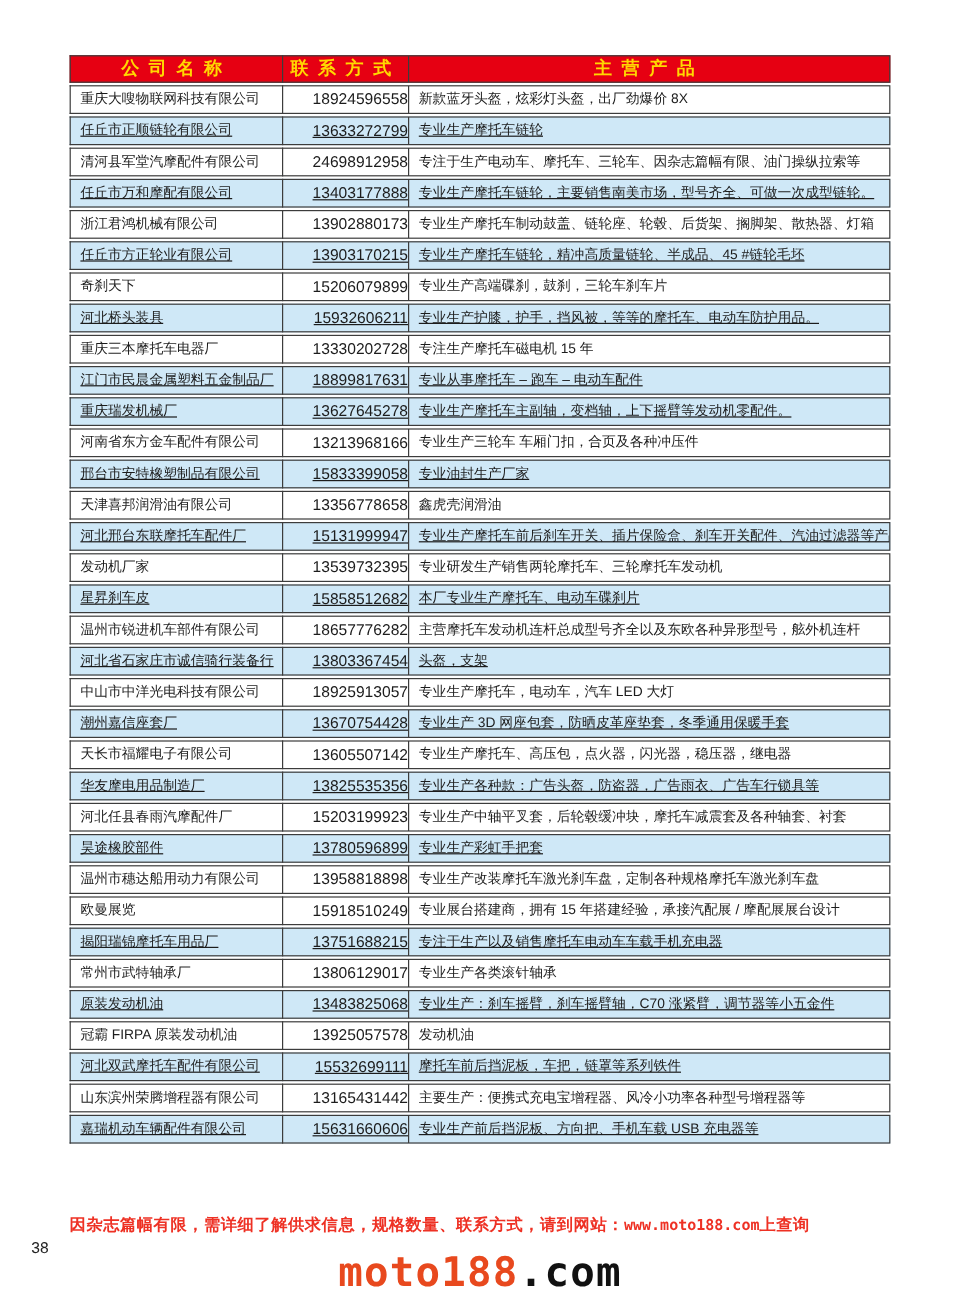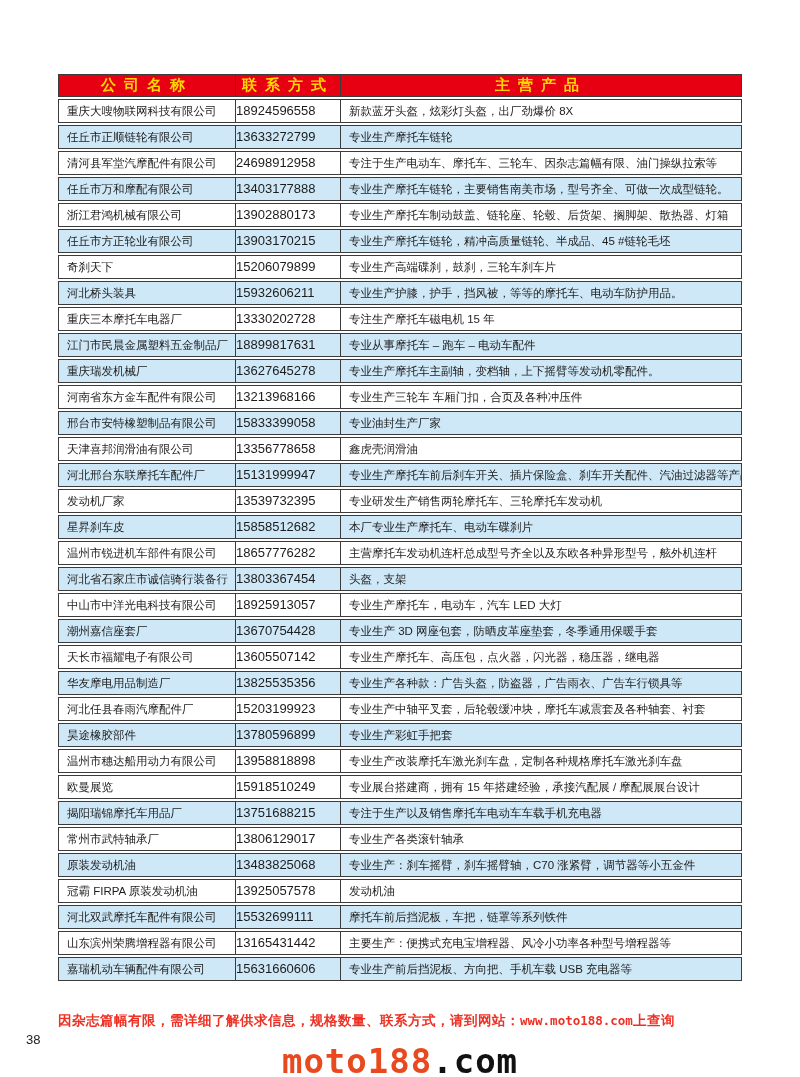--- a/index.html
+++ b/index.html
@@ -10,42 +10,42 @@
     --logo-orange:#e8491e;
     --border-col:#3c3c3c;
   }
   *{box-sizing:border-box;}
   html,body{margin:0;padding:0;}
   body{
     width:800px;height:1077px;background:#ffffff;position:relative;
     font-family:"Liberation Sans",sans-serif;color:#222;
   }
   .table-wrap{position:absolute;top:44px;left:58px;width:684px;}
-  table{border-collapse:separate;border-spacing:0 2px;table-layout:fixed;width:684px;margin-top:28px;}
+  table{border-collapse:separate;border-spacing:0 2px;table-layout:fixed;width:684px;}
   col.c1{width:177px;} col.c2{width:105px;} col.c3{width:402px;}
   th{
     background:var(--header-bg);color:var(--header-text);
     font-weight:bold;font-size:15px;letter-spacing:8px;
     height:23px;text-align:center;padding:0;
     border-top:1px solid var(--border-col);
     border-bottom:1px solid var(--border-col);
     border-left:1px solid var(--border-col);
   }
   th:last-child{border-right:1px solid var(--border-col);}
   td{
     height:22px;padding:0 8px;background:#ffffff;
     font-size:11.5px;line-height:22px;color:#1c1c1c;
     white-space:nowrap;overflow:hidden;
     border-top:1px solid var(--border-col);
     border-bottom:1px solid var(--border-col);
     border-left:1px solid var(--border-col);
   }
   td:last-child{border-right:1px solid var(--border-col);}
-  td.col-phone{text-align:left;font-size:13px;padding:0 0;}
-  tr.alt td{background:var(--row-alt-bg);}
+  td.col-phone{text-align:right;font-size:13px;padding:0 0;}
+  tr.alt td{background:var(--row-alt-bg);text-decoration:underline;}
   .notice{
     position:absolute;top:1012px;left:58px;width:700px;
     color:var(--notice-red);font-size:13.5px;font-weight:bold;
     letter-spacing:0.5px;white-space:nowrap;
   }
   .notice .url{
     font-family:"DejaVu Sans Mono",monospace;font-size:12.5px;letter-spacing:0;margin-top:19px;
   }
   .page-number{
     position:absolute;top:1032px;left:26px;font-size:13px;color:#222;

